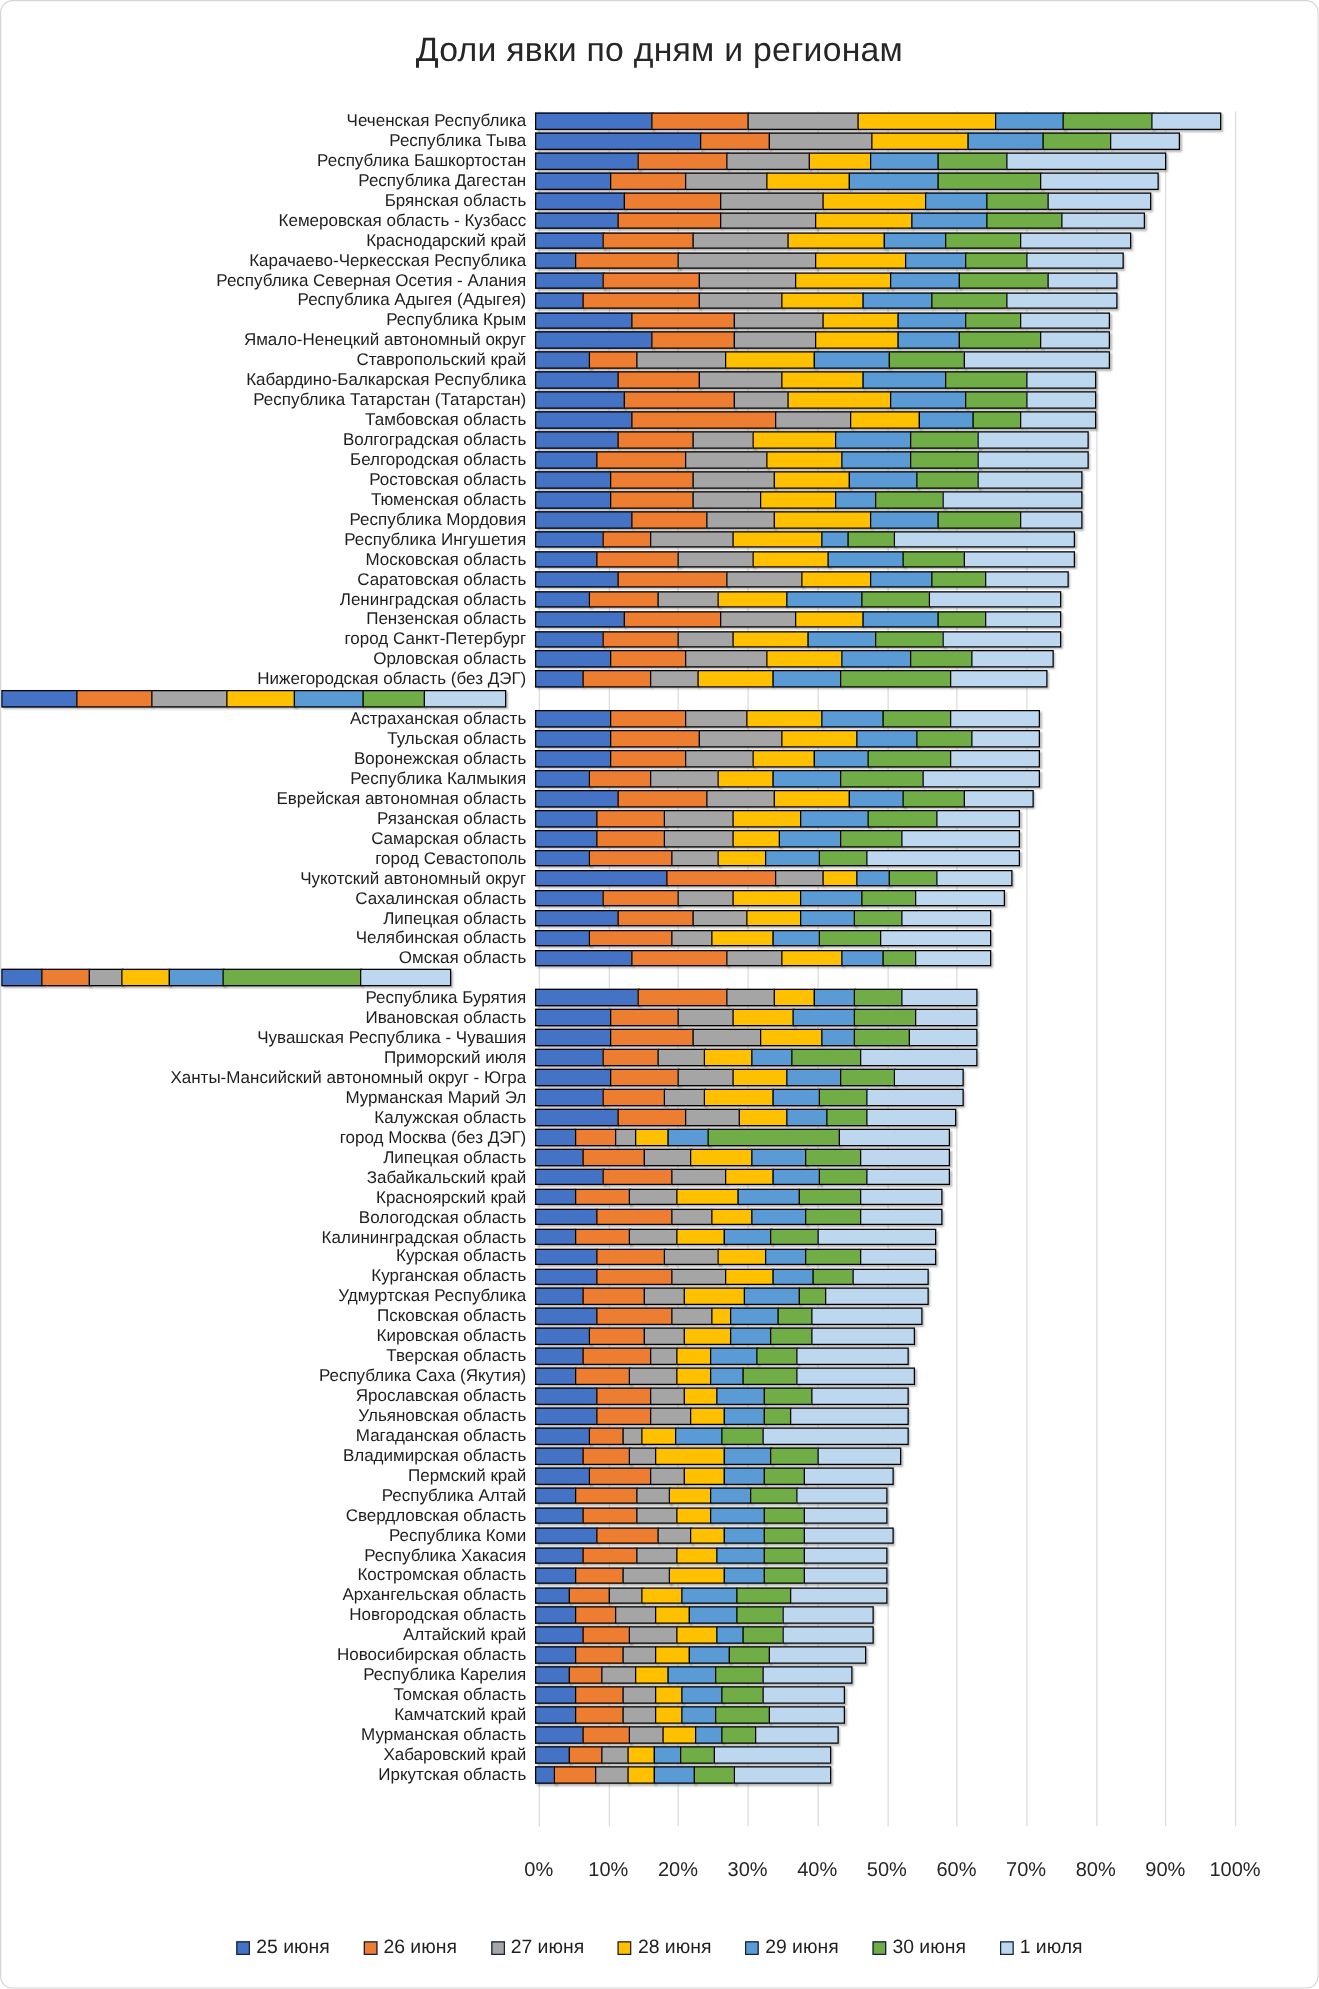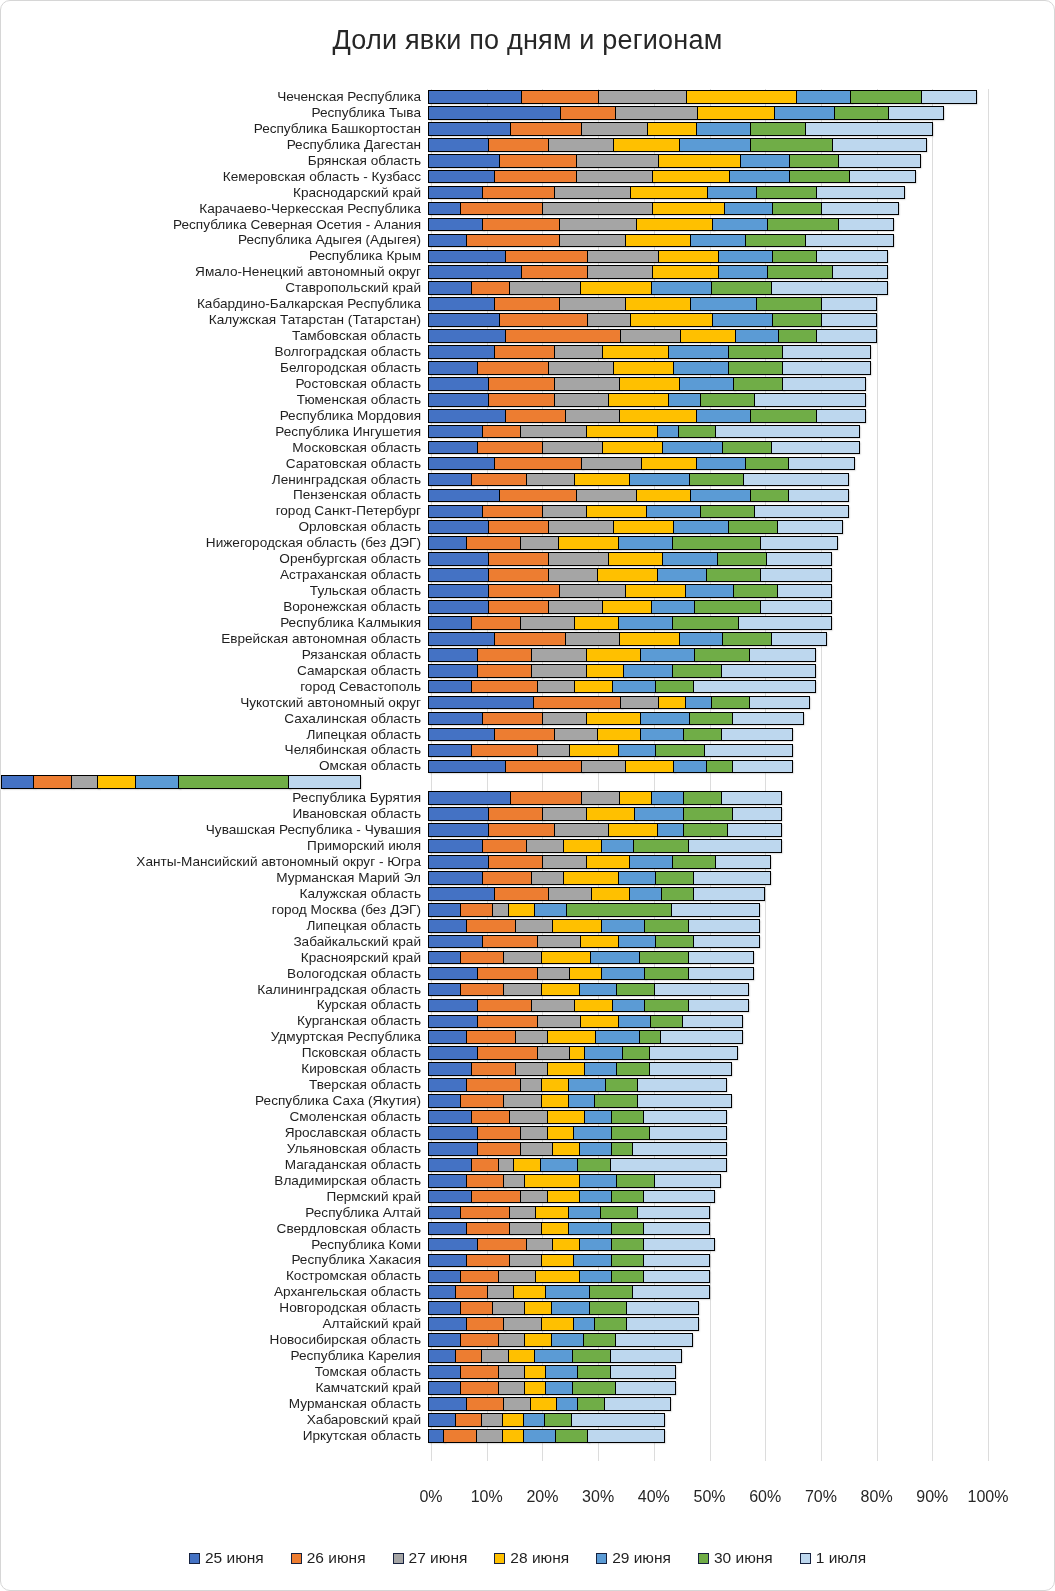--- a/index.html
+++ b/index.html
@@ -200,21 +200,21 @@
           <div class="seg" style="width: 66.84px; background: rgb(68, 114, 196);"></div>
           <div class="seg" style="width: 66.84px; background: rgb(237, 125, 49);"></div>
           <div class="seg" style="width: 66.84px; background: rgb(165, 165, 165);"></div>
           <div class="seg" style="width: 66.84px; background: rgb(255, 192, 0);"></div>
           <div class="seg" style="width: 66.84px; background: rgb(91, 155, 213);"></div>
           <div class="seg" style="width: 66.84px; background: rgb(112, 173, 71);"></div>
           <div class="seg" style="width: 55.7px; background: rgb(189, 215, 238);"></div>
         </div>
       </div>
       <div class="row">
-        <div class="rlabel">Калужская Татарстан (Татарстан)</div>
+        <div class="rlabel">Республика Татарстан (Татарстан)</div>
         <div class="bar">
           <div class="seg" style="width: 72.41px; background: rgb(68, 114, 196);"></div>
           <div class="seg" style="width: 89.12px; background: rgb(237, 125, 49);"></div>
           <div class="seg" style="width: 44.56px; background: rgb(165, 165, 165);"></div>
           <div class="seg" style="width: 83.55px; background: rgb(255, 192, 0);"></div>
           <div class="seg" style="width: 61.27px; background: rgb(91, 155, 213);"></div>
           <div class="seg" style="width: 50.13px; background: rgb(112, 173, 71);"></div>
           <div class="seg" style="width: 55.7px; background: rgb(189, 215, 238);"></div>
         </div>
       </div>
@@ -380,21 +380,20 @@
           <div class="seg" style="width: 38.99px; background: rgb(68, 114, 196);"></div>
           <div class="seg" style="width: 55.7px; background: rgb(237, 125, 49);"></div>
           <div class="seg" style="width: 38.99px; background: rgb(165, 165, 165);"></div>
           <div class="seg" style="width: 61.27px; background: rgb(255, 192, 0);"></div>
           <div class="seg" style="width: 55.7px; background: rgb(91, 155, 213);"></div>
           <div class="seg" style="width: 89.12px; background: rgb(112, 173, 71);"></div>
           <div class="seg" style="width: 77.98px; background: rgb(189, 215, 238);"></div>
         </div>
       </div>
       <div class="row">
-        <div class="rlabel">Оренбургская область</div>
         <div class="bar">
           <div class="seg" style="width: 61.27px; background: rgb(68, 114, 196);"></div>
           <div class="seg" style="width: 61.27px; background: rgb(237, 125, 49);"></div>
           <div class="seg" style="width: 61.27px; background: rgb(165, 165, 165);"></div>
           <div class="seg" style="width: 55.7px; background: rgb(255, 192, 0);"></div>
           <div class="seg" style="width: 55.7px; background: rgb(91, 155, 213);"></div>
           <div class="seg" style="width: 50.13px; background: rgb(112, 173, 71);"></div>
           <div class="seg" style="width: 66.84px; background: rgb(189, 215, 238);"></div>
         </div>
       </div>
@@ -796,32 +795,20 @@
       <div class="row">
         <div class="rlabel">Республика Саха (Якутия)</div>
         <div class="bar">
           <div class="seg" style="width: 33.42px; background: rgb(68, 114, 196);"></div>
           <div class="seg" style="width: 44.56px; background: rgb(237, 125, 49);"></div>
           <div class="seg" style="width: 38.99px; background: rgb(165, 165, 165);"></div>
           <div class="seg" style="width: 27.85px; background: rgb(255, 192, 0);"></div>
           <div class="seg" style="width: 27.85px; background: rgb(91, 155, 213);"></div>
           <div class="seg" style="width: 44.56px; background: rgb(112, 173, 71);"></div>
           <div class="seg" style="width: 94.69px; background: rgb(189, 215, 238);"></div>
-        </div>
-      </div>
-      <div class="row">
-        <div class="rlabel">Смоленская область</div>
-        <div class="bar">
-          <div class="seg" style="width: 44.56px; background: rgb(68, 114, 196);"></div>
-          <div class="seg" style="width: 38.99px; background: rgb(237, 125, 49);"></div>
-          <div class="seg" style="width: 38.99px; background: rgb(165, 165, 165);"></div>
-          <div class="seg" style="width: 38.99px; background: rgb(255, 192, 0);"></div>
-          <div class="seg" style="width: 27.85px; background: rgb(91, 155, 213);"></div>
-          <div class="seg" style="width: 33.42px; background: rgb(112, 173, 71);"></div>
-          <div class="seg" style="width: 83.55px; background: rgb(189, 215, 238);"></div>
         </div>
       </div>
       <div class="row">
         <div class="rlabel">Ярославская область</div>
         <div class="bar">
           <div class="seg" style="width: 50.13px; background: rgb(68, 114, 196);"></div>
           <div class="seg" style="width: 44.56px; background: rgb(237, 125, 49);"></div>
           <div class="seg" style="width: 27.85px; background: rgb(165, 165, 165);"></div>
           <div class="seg" style="width: 27.85px; background: rgb(255, 192, 0);"></div>
           <div class="seg" style="width: 38.99px; background: rgb(91, 155, 213);"></div>

